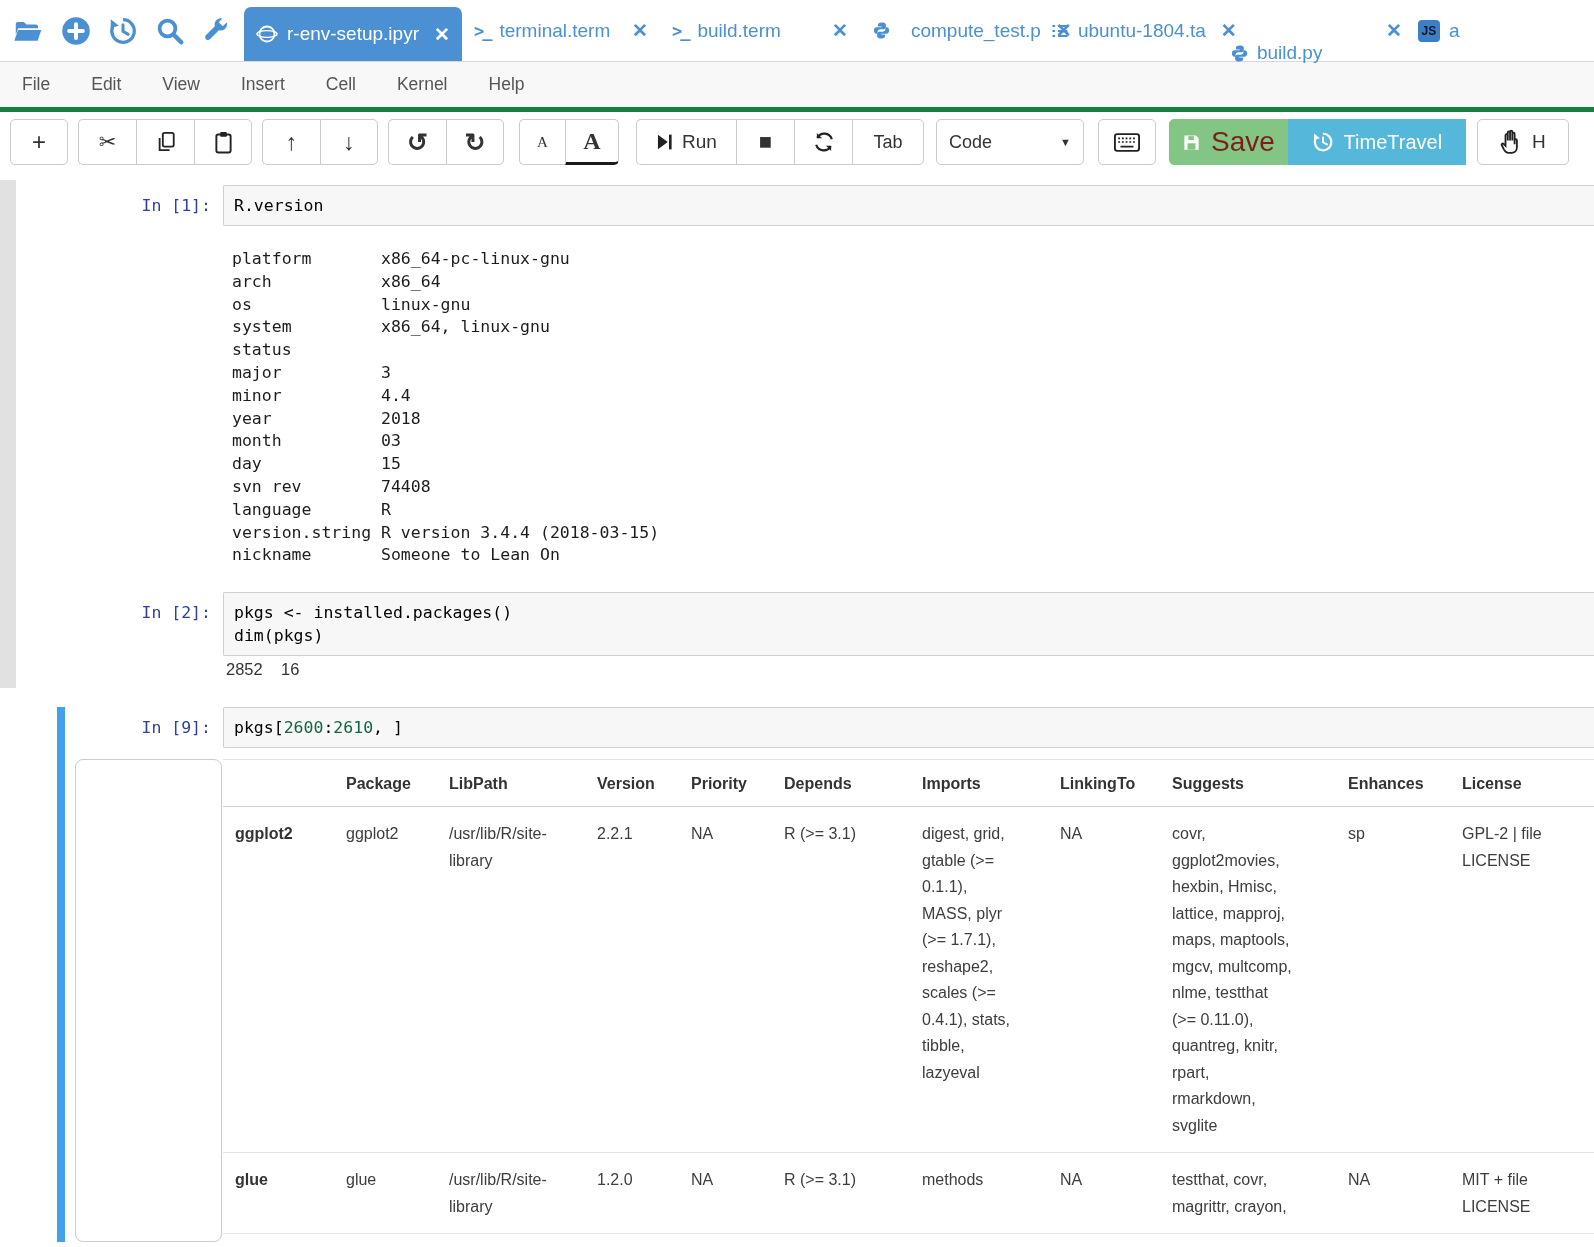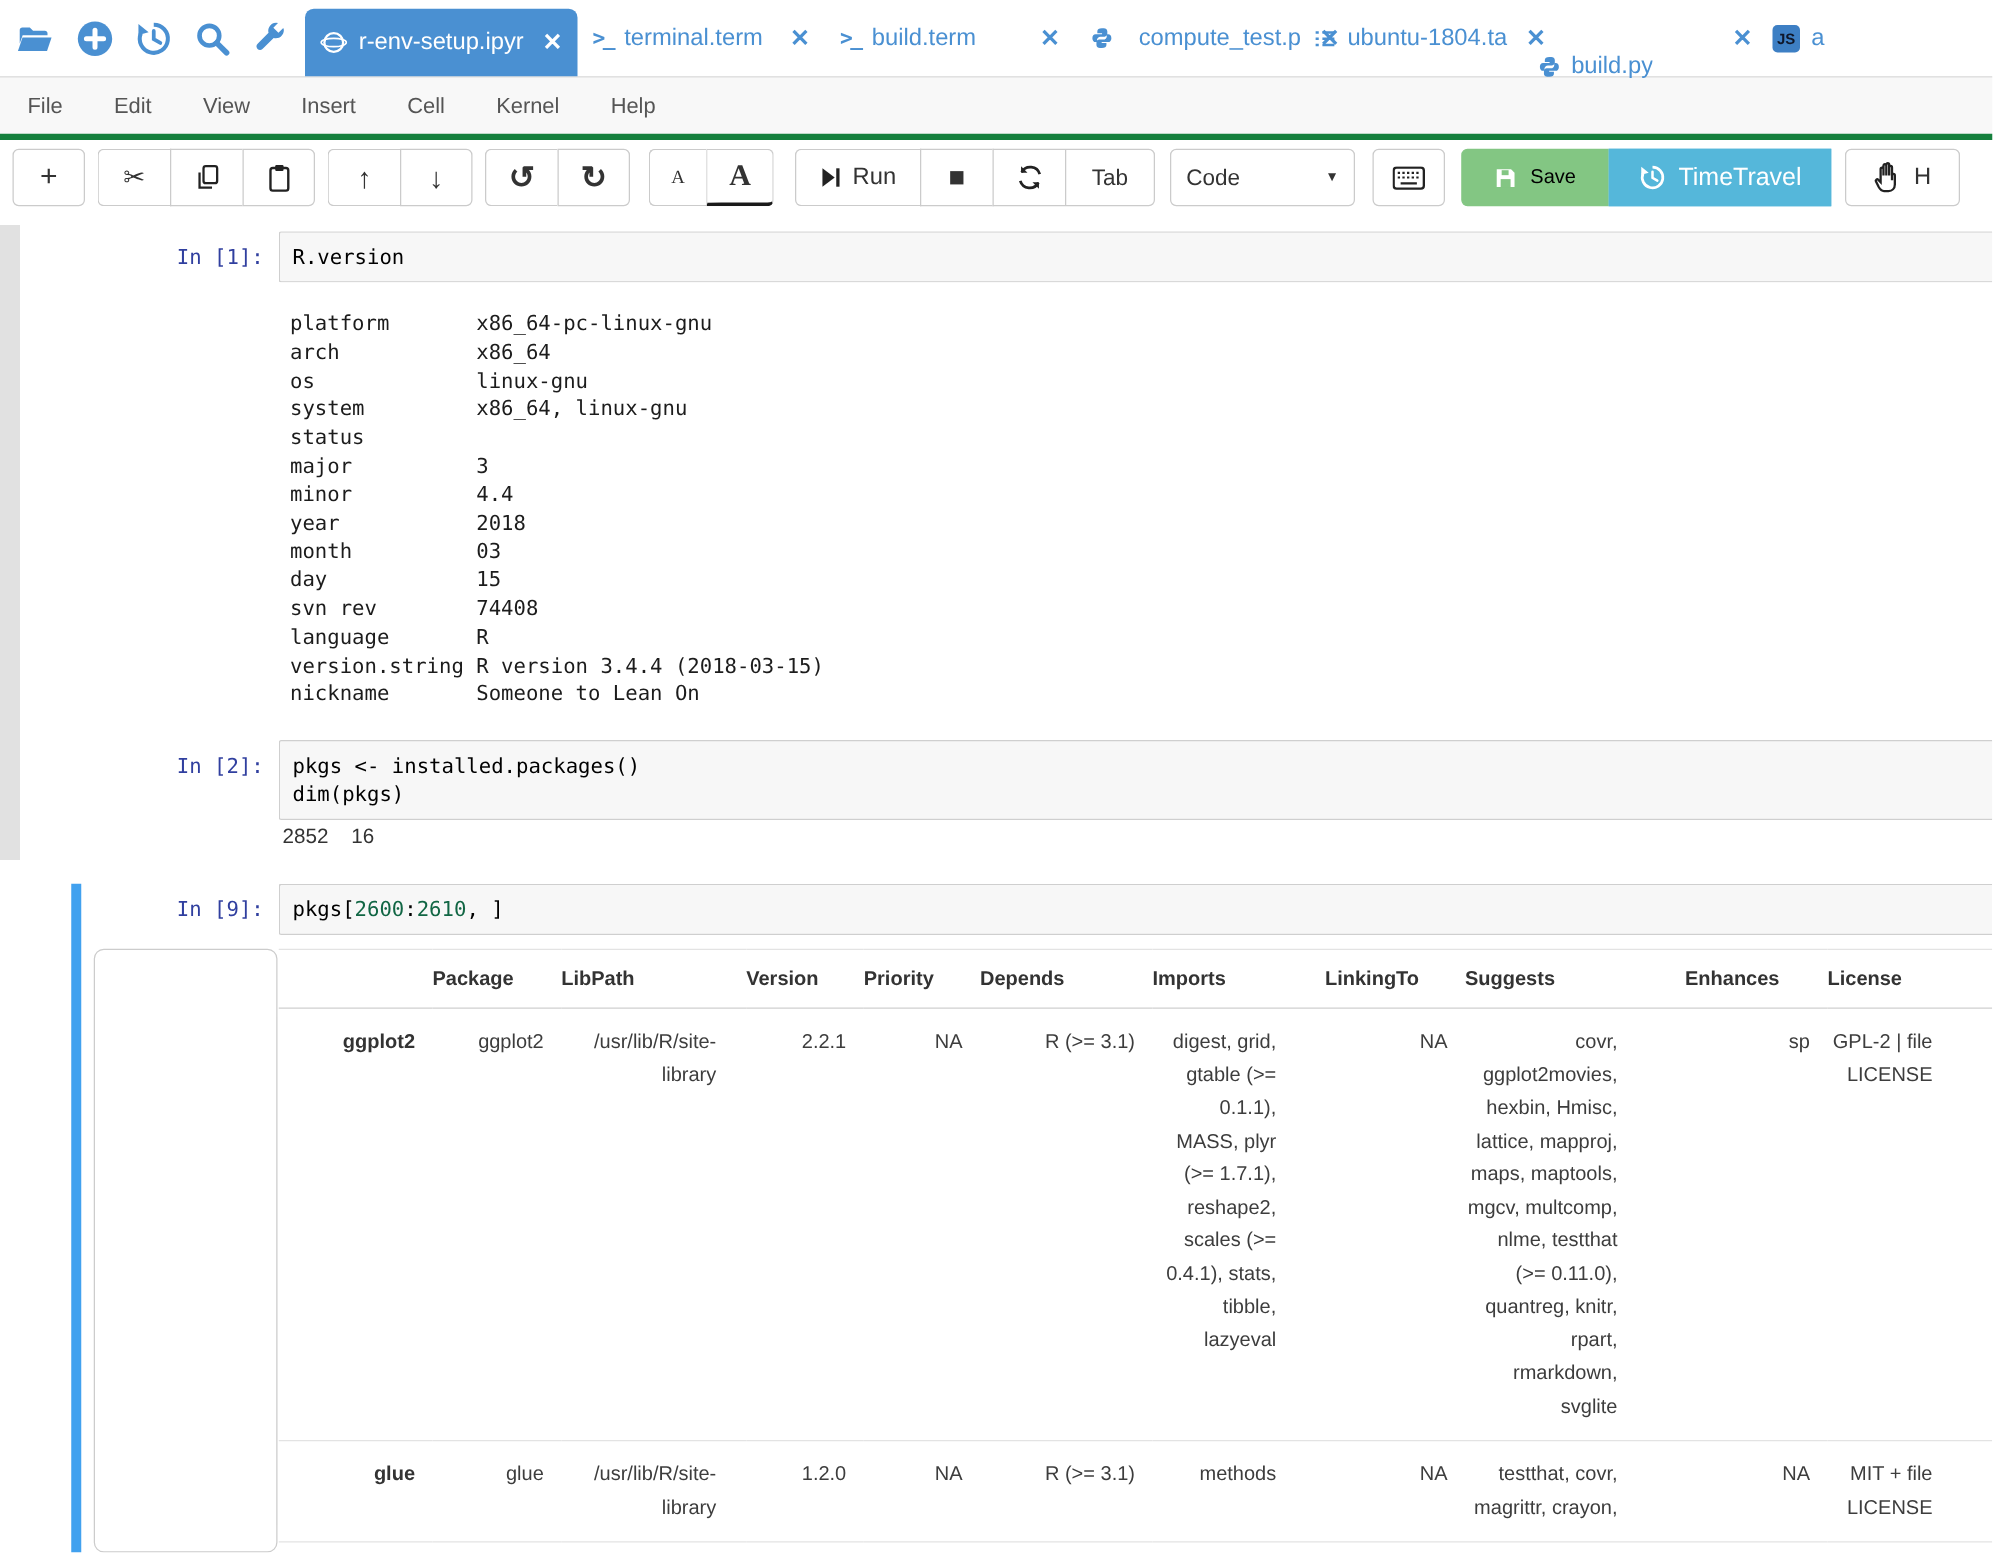--- a/index.html
+++ b/index.html
@@ -40,21 +40,21 @@
   .grp .btn { border-radius:0; border-right:none; }
   .grp .btn:first-child { border-radius:5px 0 0 5px; }
   .grp .btn:last-child { border-radius:0 5px 5px 0; border-right:1px solid #cbcbcb; }
   .grp .btn:only-child { border-radius:5px; border-right:1px solid #cbcbcb; }
   .btn.small-a { font-family:"Liberation Serif",serif; font-size:15px; min-width:46px; }
   .btn.big-a { font-family:"Liberation Serif",serif; font-size:24px; font-weight:bold;
     min-width:54px; border-bottom:3px solid #1a1a1a; }
   .btn.runbtn { gap:9px; font-size:19px; min-width:100px; }
   .codesel { width:148px; justify-content:space-between; font-size:18px; }
   .codesel .caret { font-size:11px; color:#333; }
-  .btn.savebtn { background:#83c683; border-color:#83c683; color:#000000; min-width:118px; gap:10px; font-size:16px; }
+  .btn.savebtn { background:#83c683; border-color:#83c683; color:#7f1d1d; min-width:118px; gap:10px; font-size:28px; }
   .btn.ttbtn { background:#55b7da; border-color:#55b7da; color:#fff; min-width:178px; gap:10px; font-size:20px; }
   .btn.haltbtn { min-width:92px; gap:8px; }
   .savett { display:flex; }
   .savett .btn { border-radius:0; }
   .savett .btn:first-child { border-radius:5px 0 0 5px; }
 
   
   .notebook { position:relative; height:1075px; overflow:hidden; background:#fff; padding-top:13px; }
   .leftstrip { position:absolute; left:0; top:8px; width:16px; height:508px; background:#e1e1e1; }
 
@@ -77,21 +77,21 @@
     flex-direction:column; overflow:hidden; }
   .selbar { position:absolute; left:57px; top:2px; bottom:0; width:8px; background:#41a1ef; }
   .outrow { display:flex; margin-top:11px; flex:1; }
   .outbox { flex:none; width:147px; margin-left:75px; border:1px solid #ccc; border-radius:8px; }
 
   table.rtable { flex:1; border-collapse:collapse; table-layout:fixed;
     font-size:16px; color:#3d3d3d; align-self:flex-start; margin-left:1px; }
   .rtable th { text-align:left; font-weight:bold; color:#333;
     padding:15px 14px 13px 0; border-top:1px solid #e3e3e3; border-bottom:1px solid #cfcfcf; }
   .rtable td { vertical-align:top; padding:14px 14px 13px 0;
-    border-bottom:1px solid #e3e3e3; line-height:26.5px;text-align:right; }
+    border-bottom:1px solid #e3e3e3; line-height:26.5px; }
   .rtable .rowname { font-weight:bold; color:#333; padding-left:12px; }
   .rtable th.rowname { padding-left:12px; }
   .w-libpath { max-width:124px; } .w-imports { max-width:99px; }
   .w-suggests { max-width:122px; } .w-license { max-width:84px; }
   .cellwrap { word-wrap:break-word; }
 
   .icon svg { display:block; }
 </style>
 </head>
 <body>

